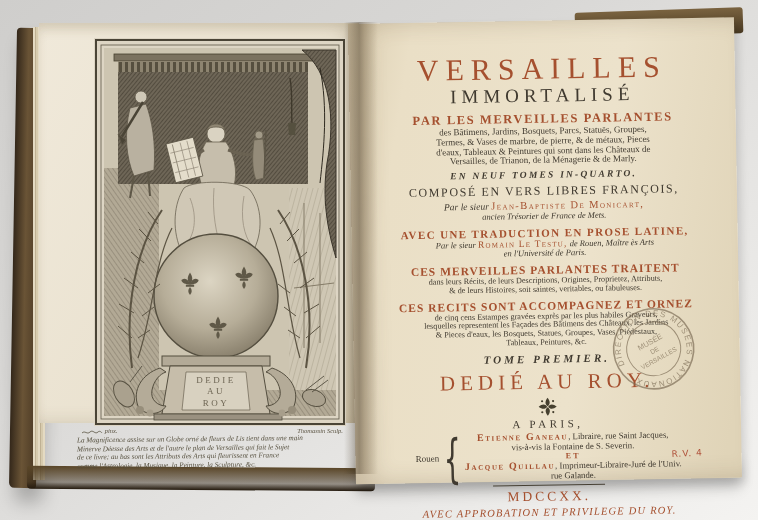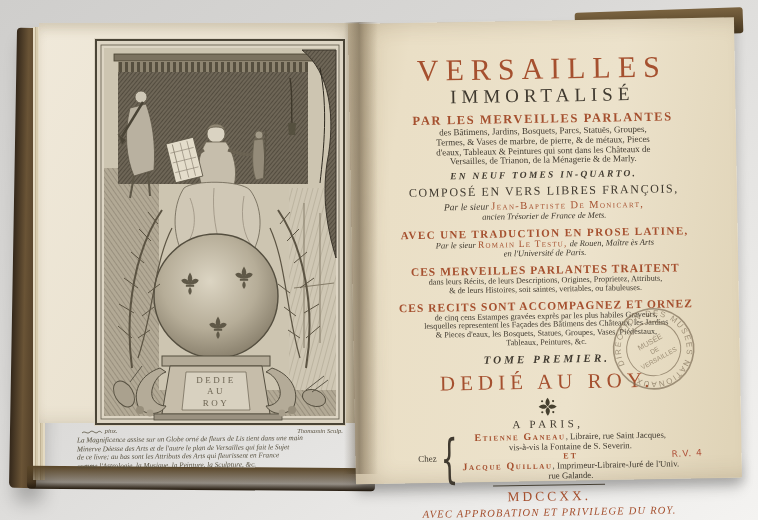--- a/index.html
+++ b/index.html
@@ -284,21 +284,21 @@
           <path d="M9,0 C5.5,2.8 2.5,2.8 0.5,0 C2.5,-2.8 5.5,-2.8 9,0Z"></path>
           <circle cx="5.5" cy="5.5" r="1.1"></circle>
             <circle cx="-5.5" cy="5.5" r="1.1"></circle>
           <circle cx="5.5" cy="-5.5" r="1.1"></circle>
             <circle cx="-5.5" cy="-5.5" r="1.1"></circle>
         </g>
       </svg>
 
       <div class="t-paris">A PARIS,</div>
       <div class="imprint">
-        <span class="chezword">Chez</span>
+        <span class="chezword">Rouen</span>
         <span class="brace">{</span>
         <span class="pubcol">
           <div class="pub">
             <span class="name">Etienne Ganeau</span><span>, Libraire, rue Saint Jacques,</span>
             <div>vis-à-vis la Fontaine de S. Severin.</div>
           </div>
           <div class="pub-et">ET</div>
           <div class="pub">
             <span class="name">Jacque Quillau</span><span>, Imprimeur-Libraire-Juré de l'Univ.</span>
             <div>rue Galande.</div>

